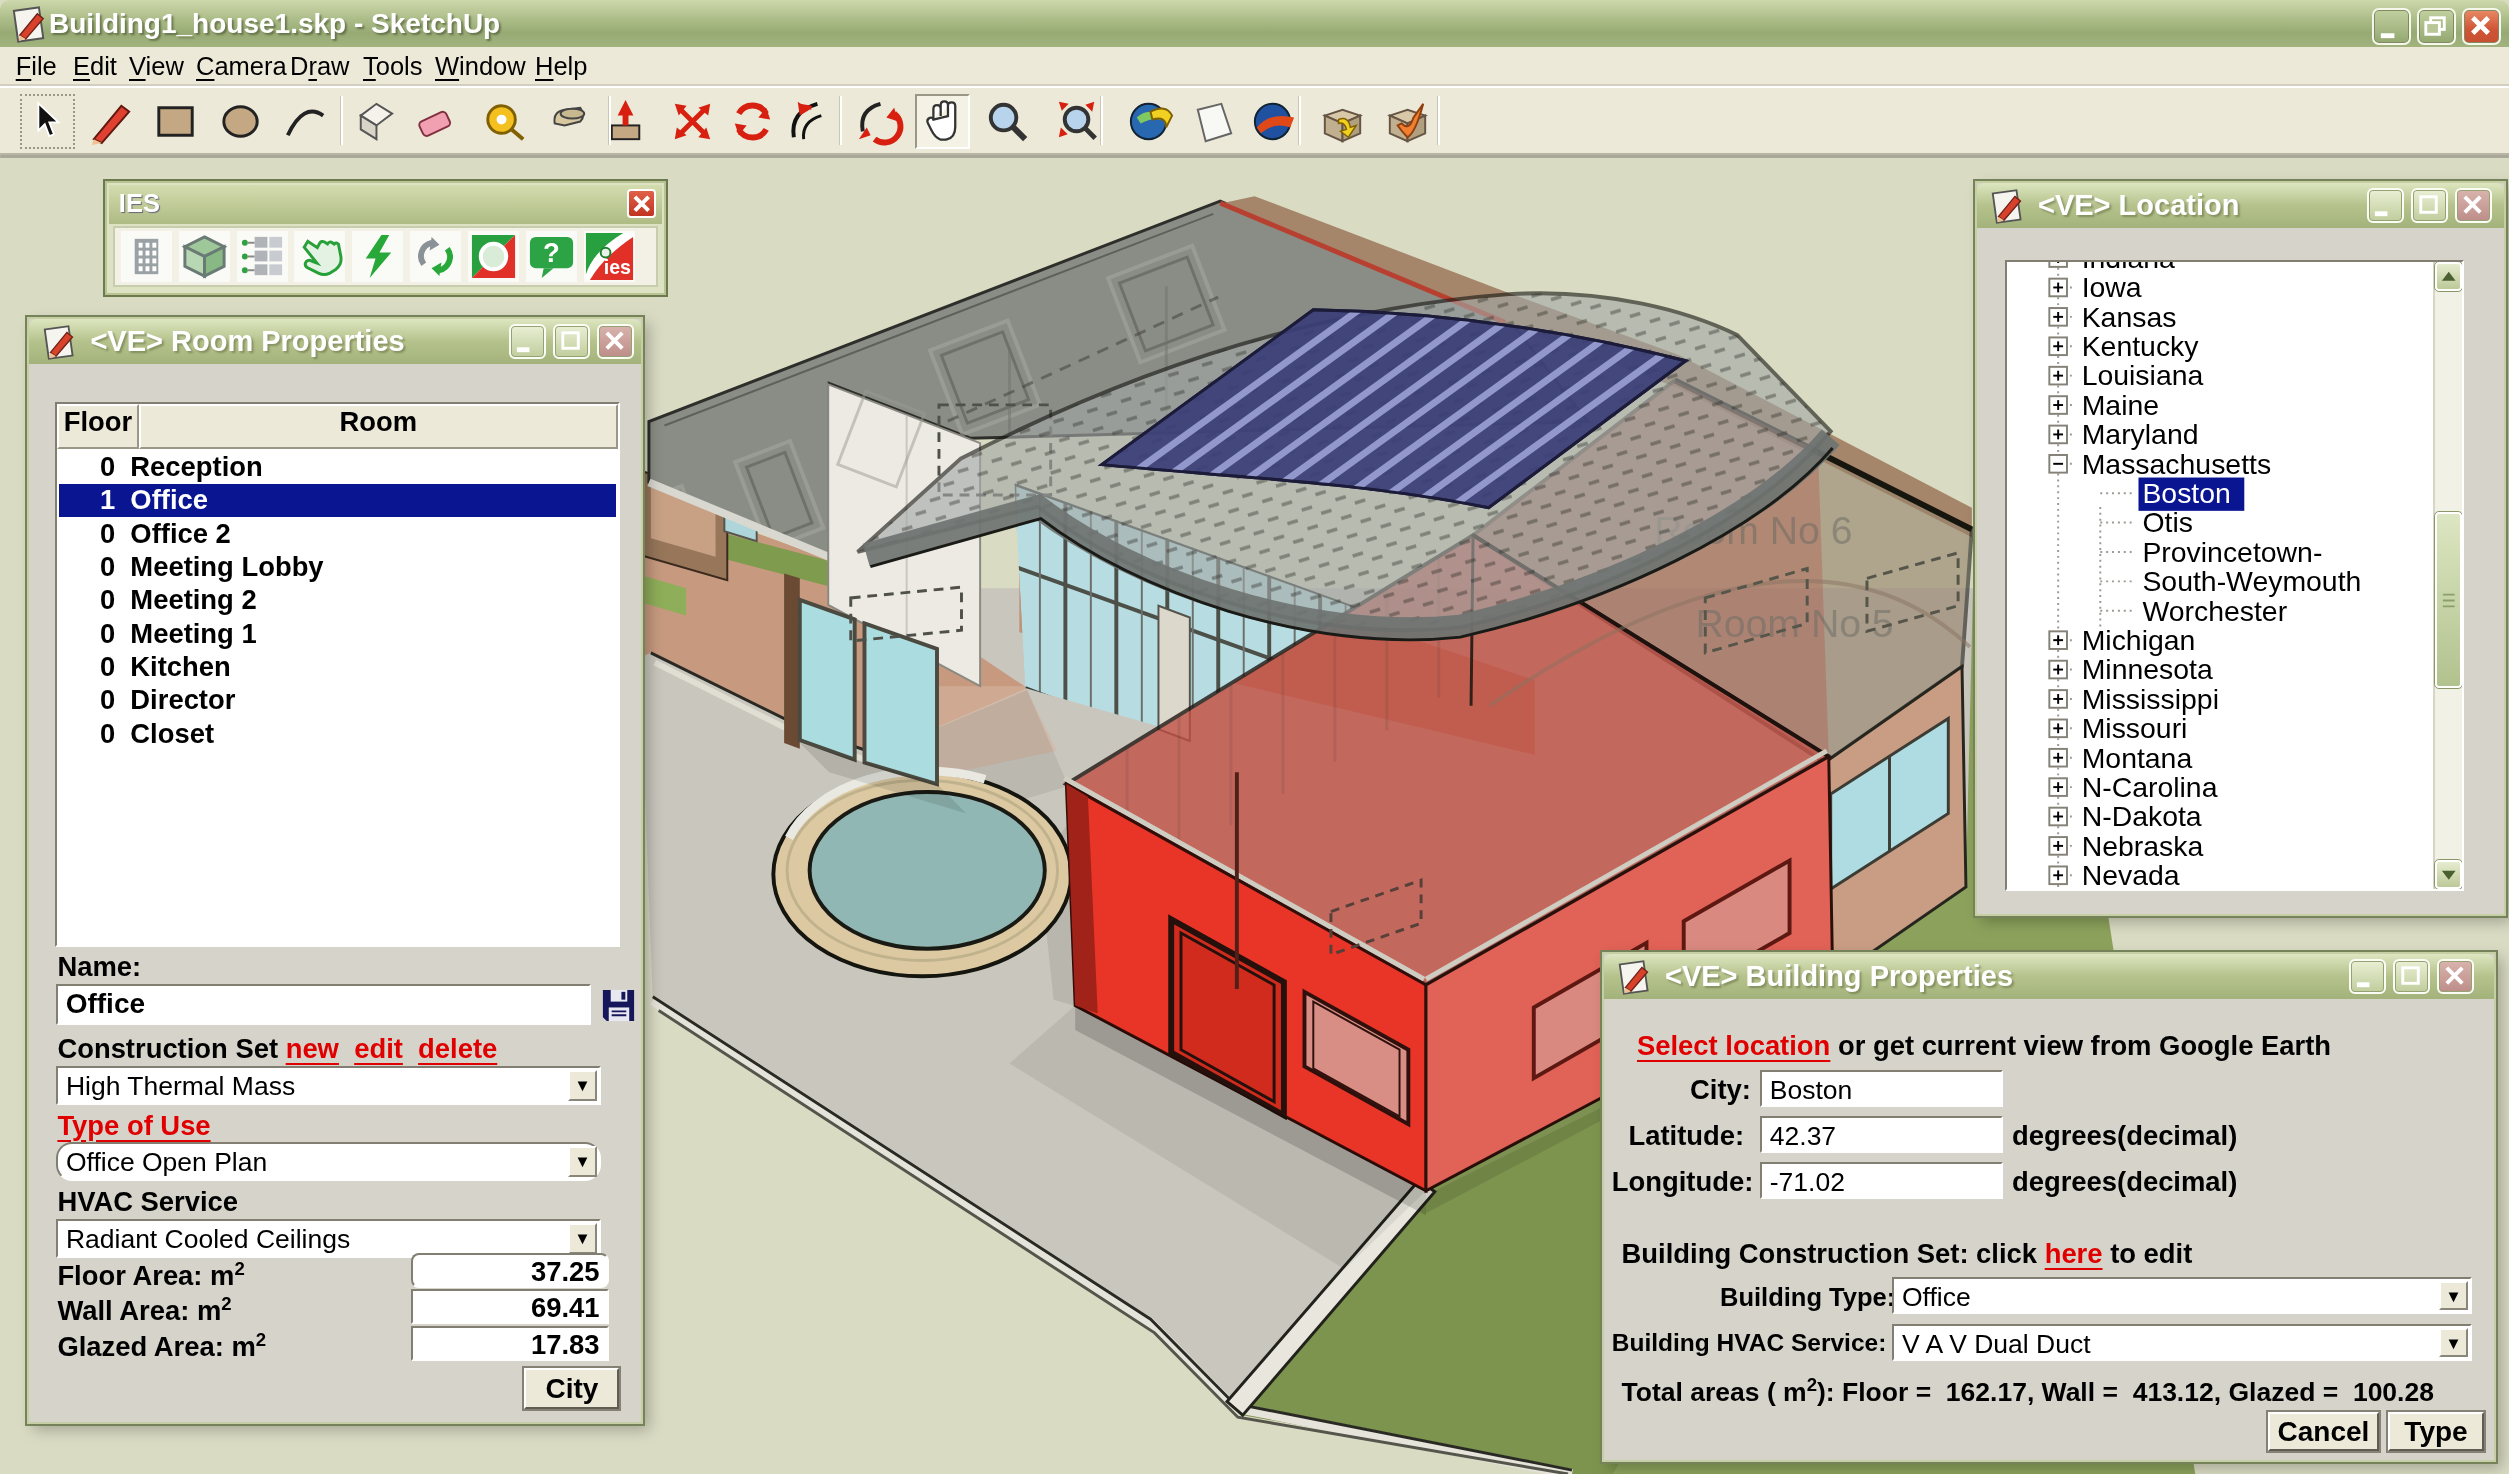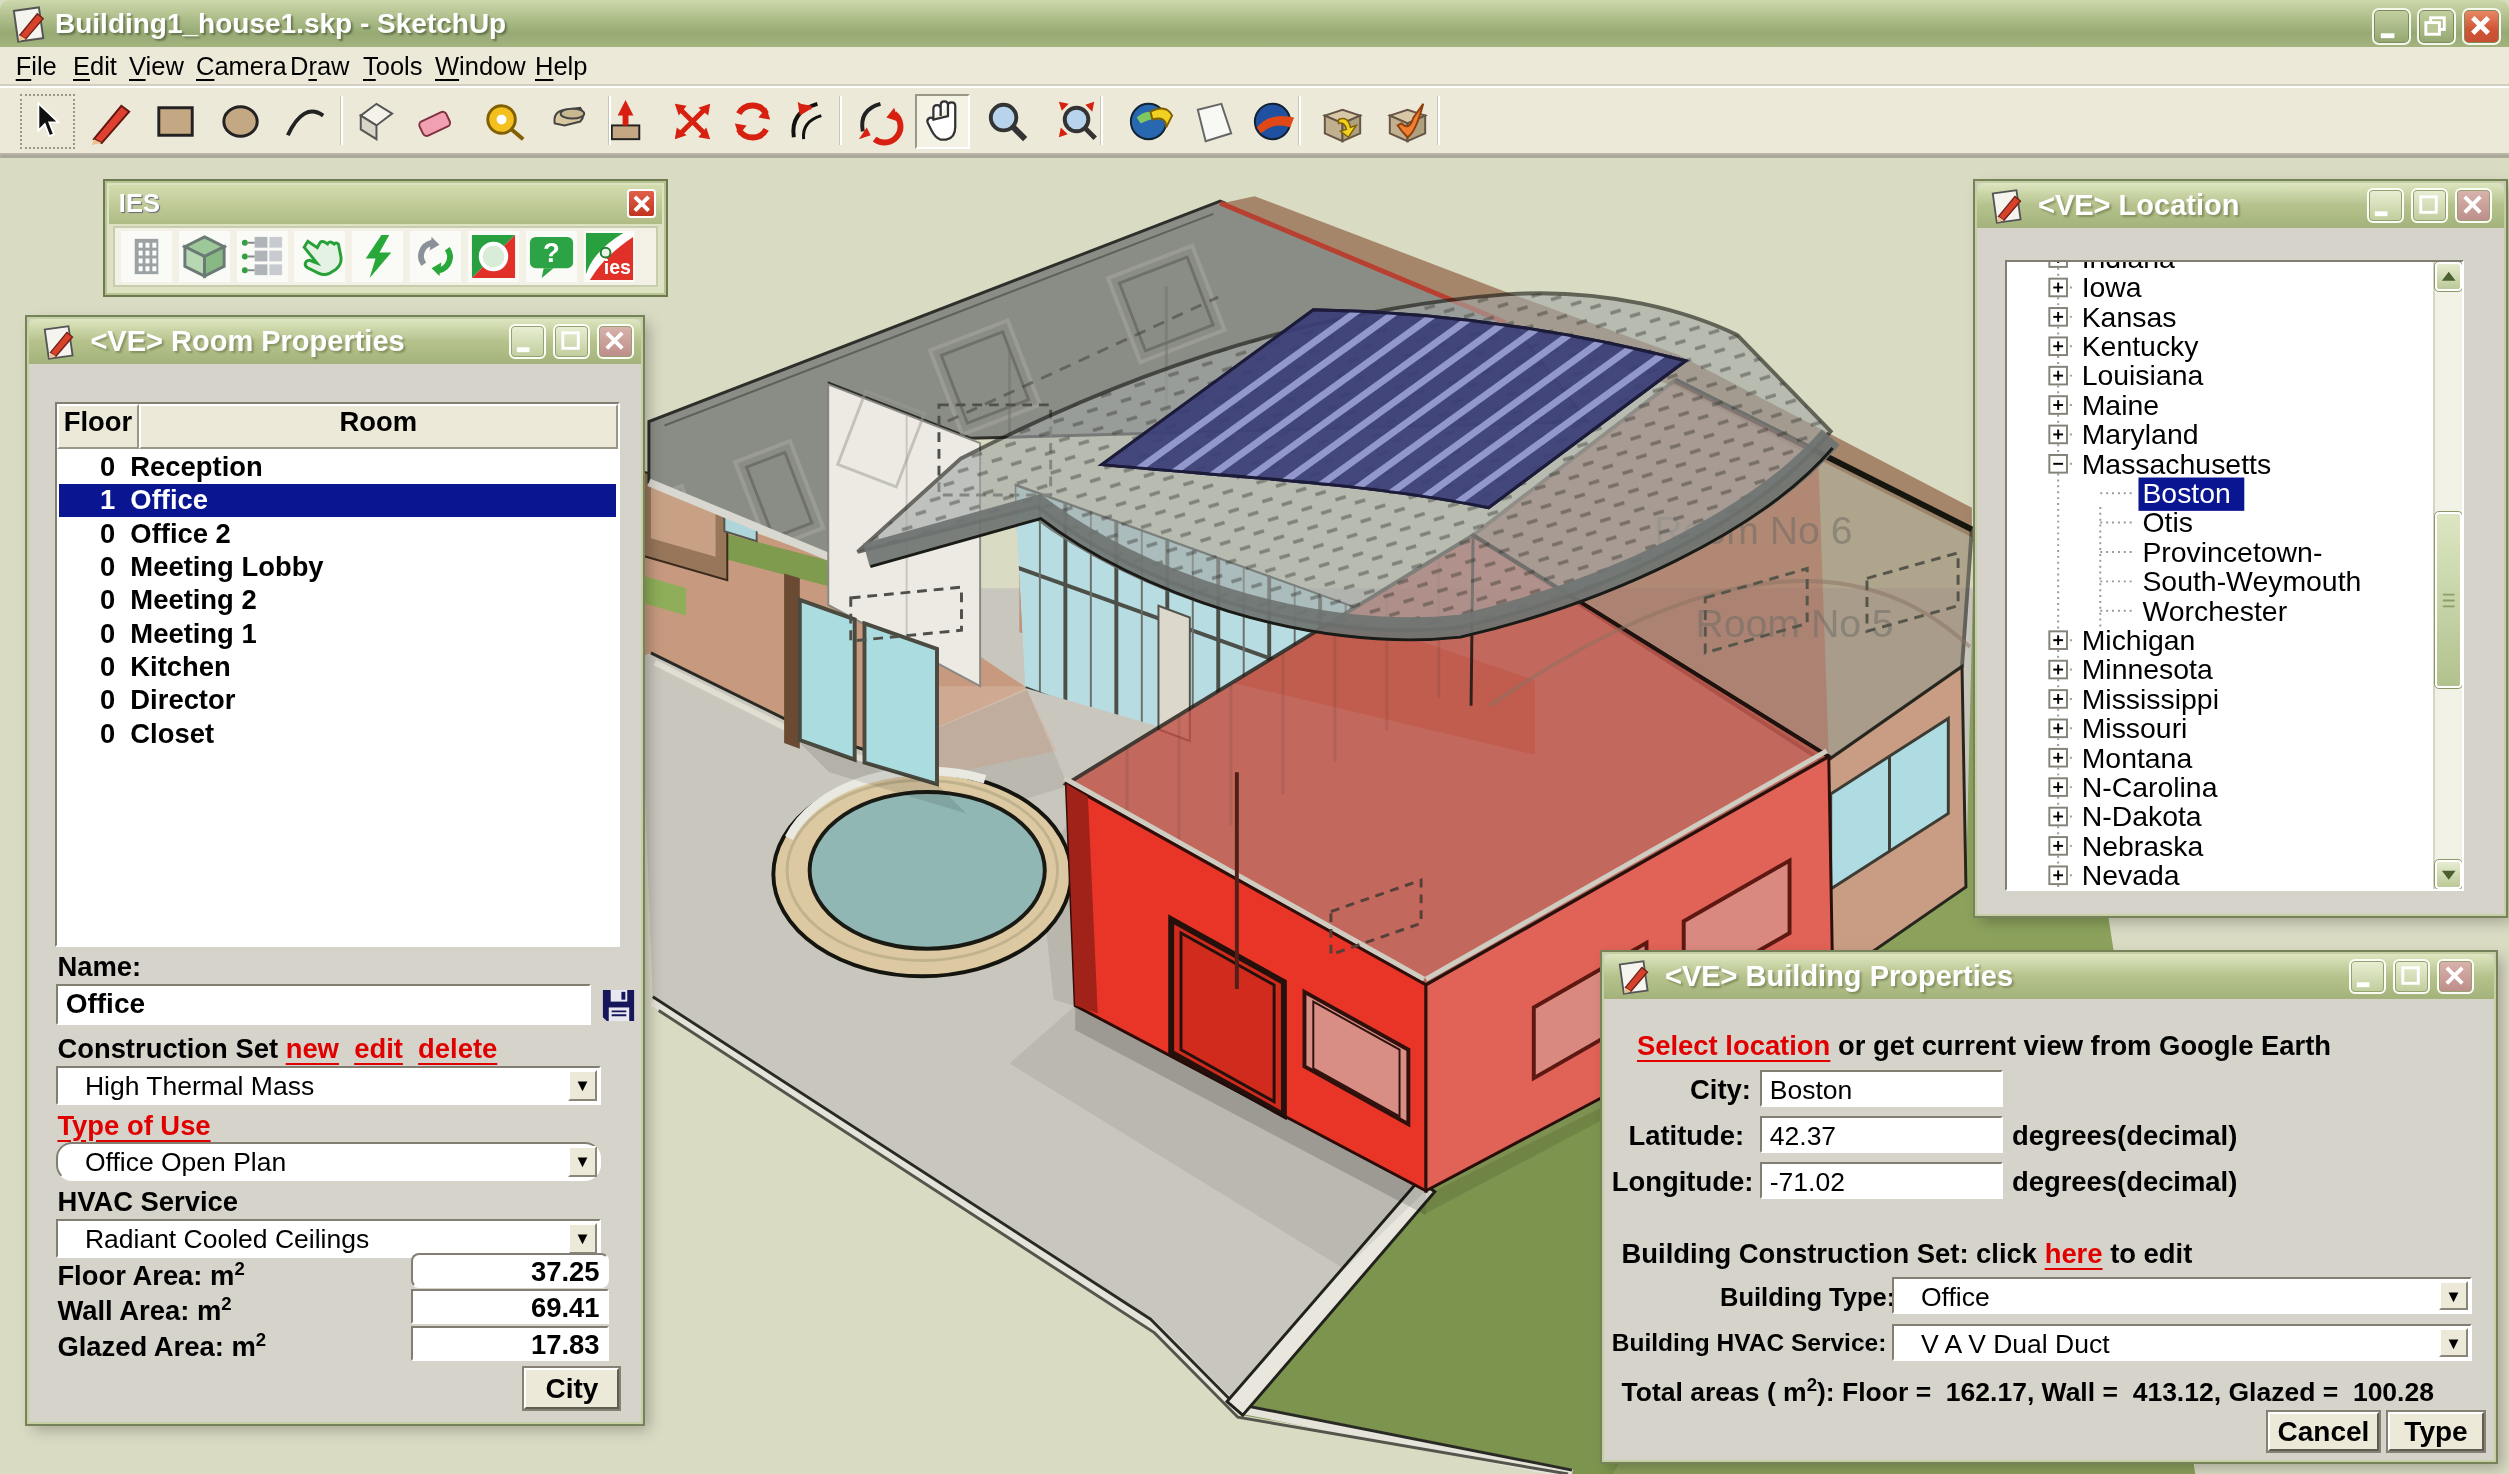--- a/index.html
+++ b/index.html
@@ -4,21 +4,21 @@
 <style>
   * { margin:0; padding:0; box-sizing:border-box; }
   html,body { width:2509px; height:1474px; overflow:hidden; }
   body { font-family:"Liberation Sans", sans-serif; position:relative; background:#dadbc3; }
   .abs { position:absolute; }
 
   
   #titlebar { left:0; top:0; width:2509px; height:47px;
     background:linear-gradient(180deg,#cdd8ab 0%,#a9ba85 45%,#97aa74 70%,#a2b37e 100%);
     border-radius:9.8px 9.8px 0 0; }
-  #titletext { left:55px; top:7.8px; font-size:28px; font-weight:bold; color:#fff;
+  #titletext { left:49px; top:7.8px; font-size:28px; font-weight:bold; color:#fff;
     text-shadow:2px 2px 2px rgba(60,70,40,.55); }
   .capbtn { top:7.8px; width:39px; height:37px; border-radius:6.9px; border:2px solid #f4f7ea;
     box-shadow:0 0 0 1px #7d8b5e inset; color:#fff; }
   #btnmin  { left:2372px; background:linear-gradient(180deg,#c2d0a0,#93a770); }
   #btnmax  { left:2417px; background:linear-gradient(180deg,#c2d0a0,#93a770); }
   #btnclose{ left:2462px; background:linear-gradient(180deg,#e98a66,#cf5436 60%,#c84f32); }
 
   #menubar { left:0; top:47px; width:2509px; height:39px; background:#ece9d8;
     border-bottom:2px solid #d2cfc0; }
   .menuitem { position:absolute; top:4.9px; font-size:25.5px; color:#000; }
@@ -48,21 +48,21 @@
   .dmin,.dmax { background:linear-gradient(180deg,#e9efd4,#c0cd9c); }
   .dclose { background:linear-gradient(180deg,#d9b3ad,#bd8d89); }
   .glyph { position:absolute; }
 
   .sunken { border:2px solid; border-color:#827f72 #fff #fff #827f72; background:#fff; }
   .lbl { position:absolute; font-size:27.4px; font-weight:bold; color:#000; white-space:nowrap; }
   .red { color:#e00000; text-decoration:underline; text-underline-offset:4.9px; }
   .fld { position:absolute; font-size:26.5px; color:#000; }
   .combo { position:absolute; border:2px solid; border-color:#827f72 #fff #fff #827f72;
     background:#fff; font-size:26.5px; }
-  .combotext { position:absolute; left:27px; top:2.9px; white-space:nowrap; }
+  .combotext { position:absolute; left:8px; top:2.9px; white-space:nowrap; }
   .combobtn { position:absolute; right:2px; top:2px; bottom:2px; width:29px; background:#ece9d8;
     border:2px solid; border-color:#fff #8a877a #8a877a #fff; font-size:16.7px; text-align:center;
     color:#000; line-height:27.4px; }
   .btn { position:absolute; background:#ece9d8; border:2px solid; border-color:#fff #5f5c52 #5f5c52 #fff;
     outline:2px solid #858275; font-size:28px; font-weight:bold; text-align:center; color:#000; }
 </style>
 </head>
 <body>
 
 <div class="abs" id="titlebar"></div>

